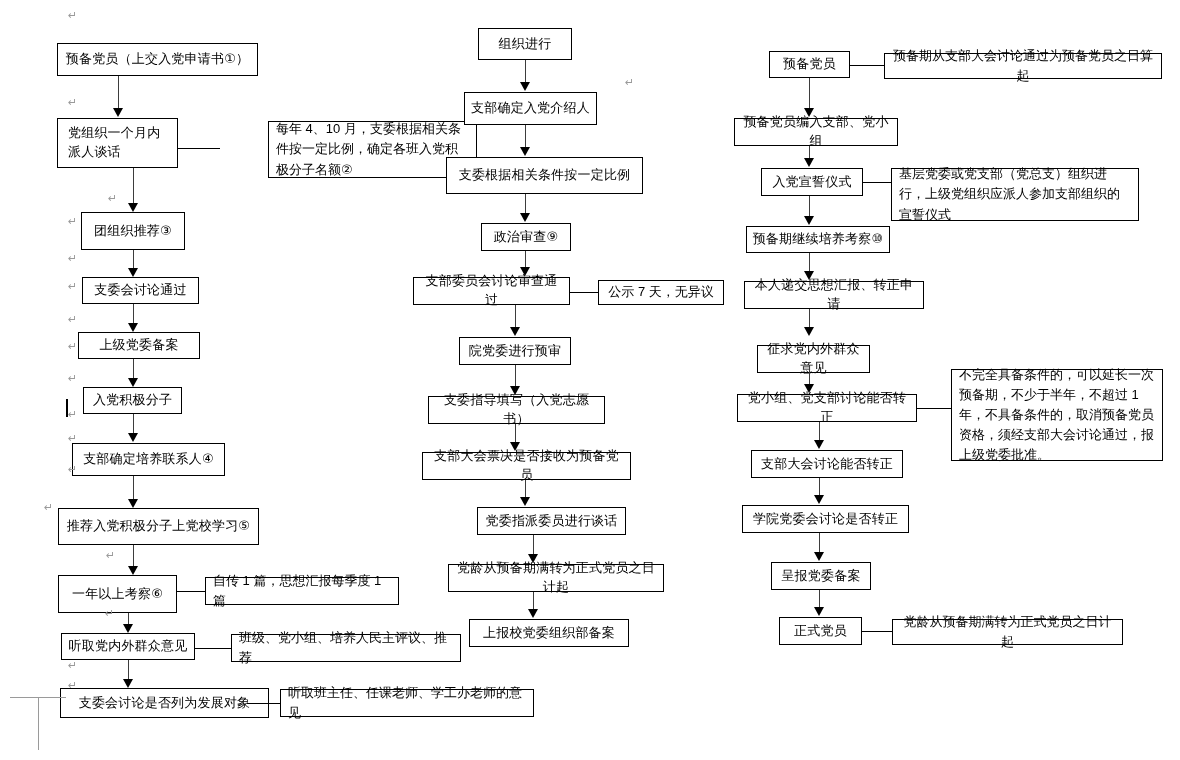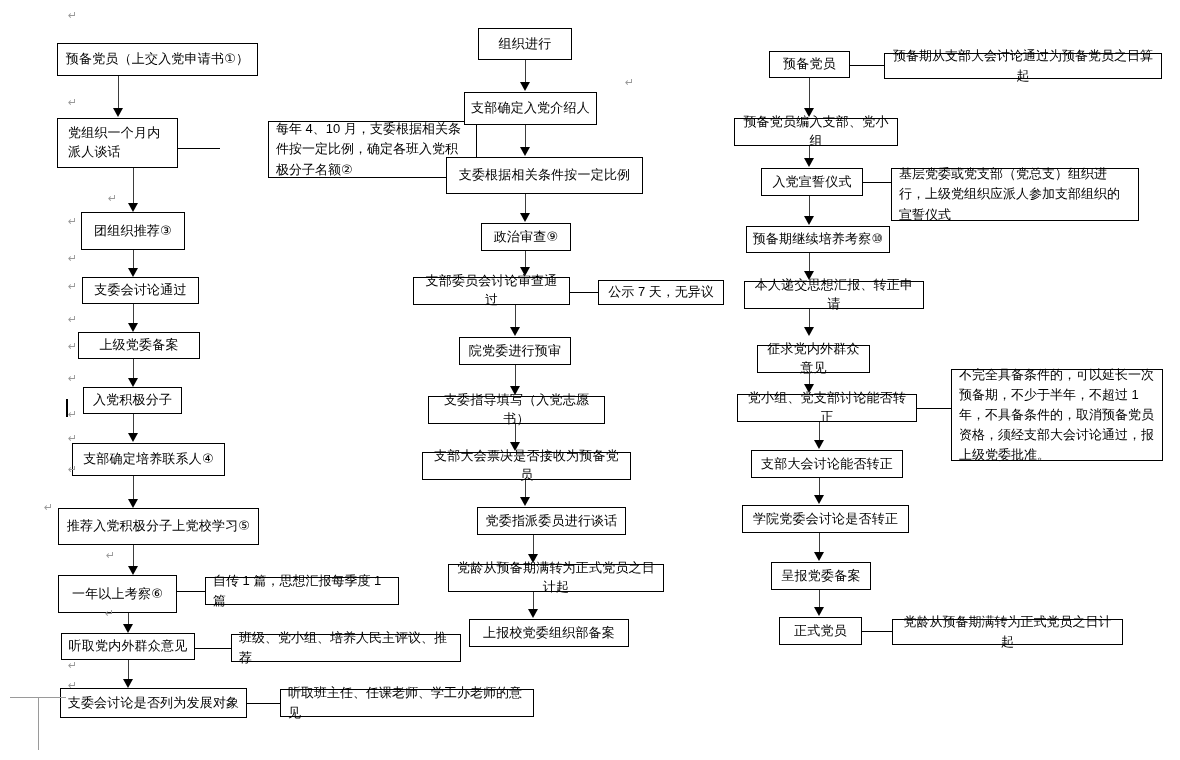--- a/index.html
+++ b/index.html
@@ -109,21 +109,21 @@
   <div class="node" style="left:83px;top:387px;width:99px;height:27px;">入党积极分子</div>
 
   <div class="node" style="left:72px;top:443px;width:153px;height:33px;">支部确定培养联系人④</div>
 
   <div class="node" style="left:58px;top:508px;width:201px;height:37px;">推荐入党积极分子上党校学习⑤</div>
 
   <div class="node" style="left:58px;top:575px;width:119px;height:38px;">一年以上考察⑥</div>
 
   <div class="node" style="left:61px;top:633px;width:134px;height:27px;">听取党内外群众意见</div>
 
-  <div class="node" style="left:60px;top:688px;width:187px;height:30px;">支委会讨论是否列为发展对象</div>
+  <div class="node" style="left:60px;top:688px;width:209px;height:30px;">支委会讨论是否列为发展对象</div>
 
   <div class="note" style="left:232px;top:121px;width:209px;height:57px;margin-left:36px;">每年 4、10 月，支委根据相关条件按一定比例，确定各班入党积极分子名额②</div>
   <div class="note" style="left:205px;top:577px;width:194px;height:28px;">自传 1 篇，思想汇报每季度 1 篇</div>
   <div class="note" style="left:231px;top:634px;width:230px;height:28px;">班级、党小组、培养人民主评议、推荐</div>
   <div class="note" style="left:280px;top:689px;width:254px;height:28px;">听取班主任、任课老师、学工办老师的意见</div>
 
   <div class="vline" style="left:118px;top:76px;height:33px;"></div>
   <div class="arrowhead" style="left:113px;top:108px;"></div>
 
   <div class="vline" style="left:133px;top:168px;height:36px;"></div>

